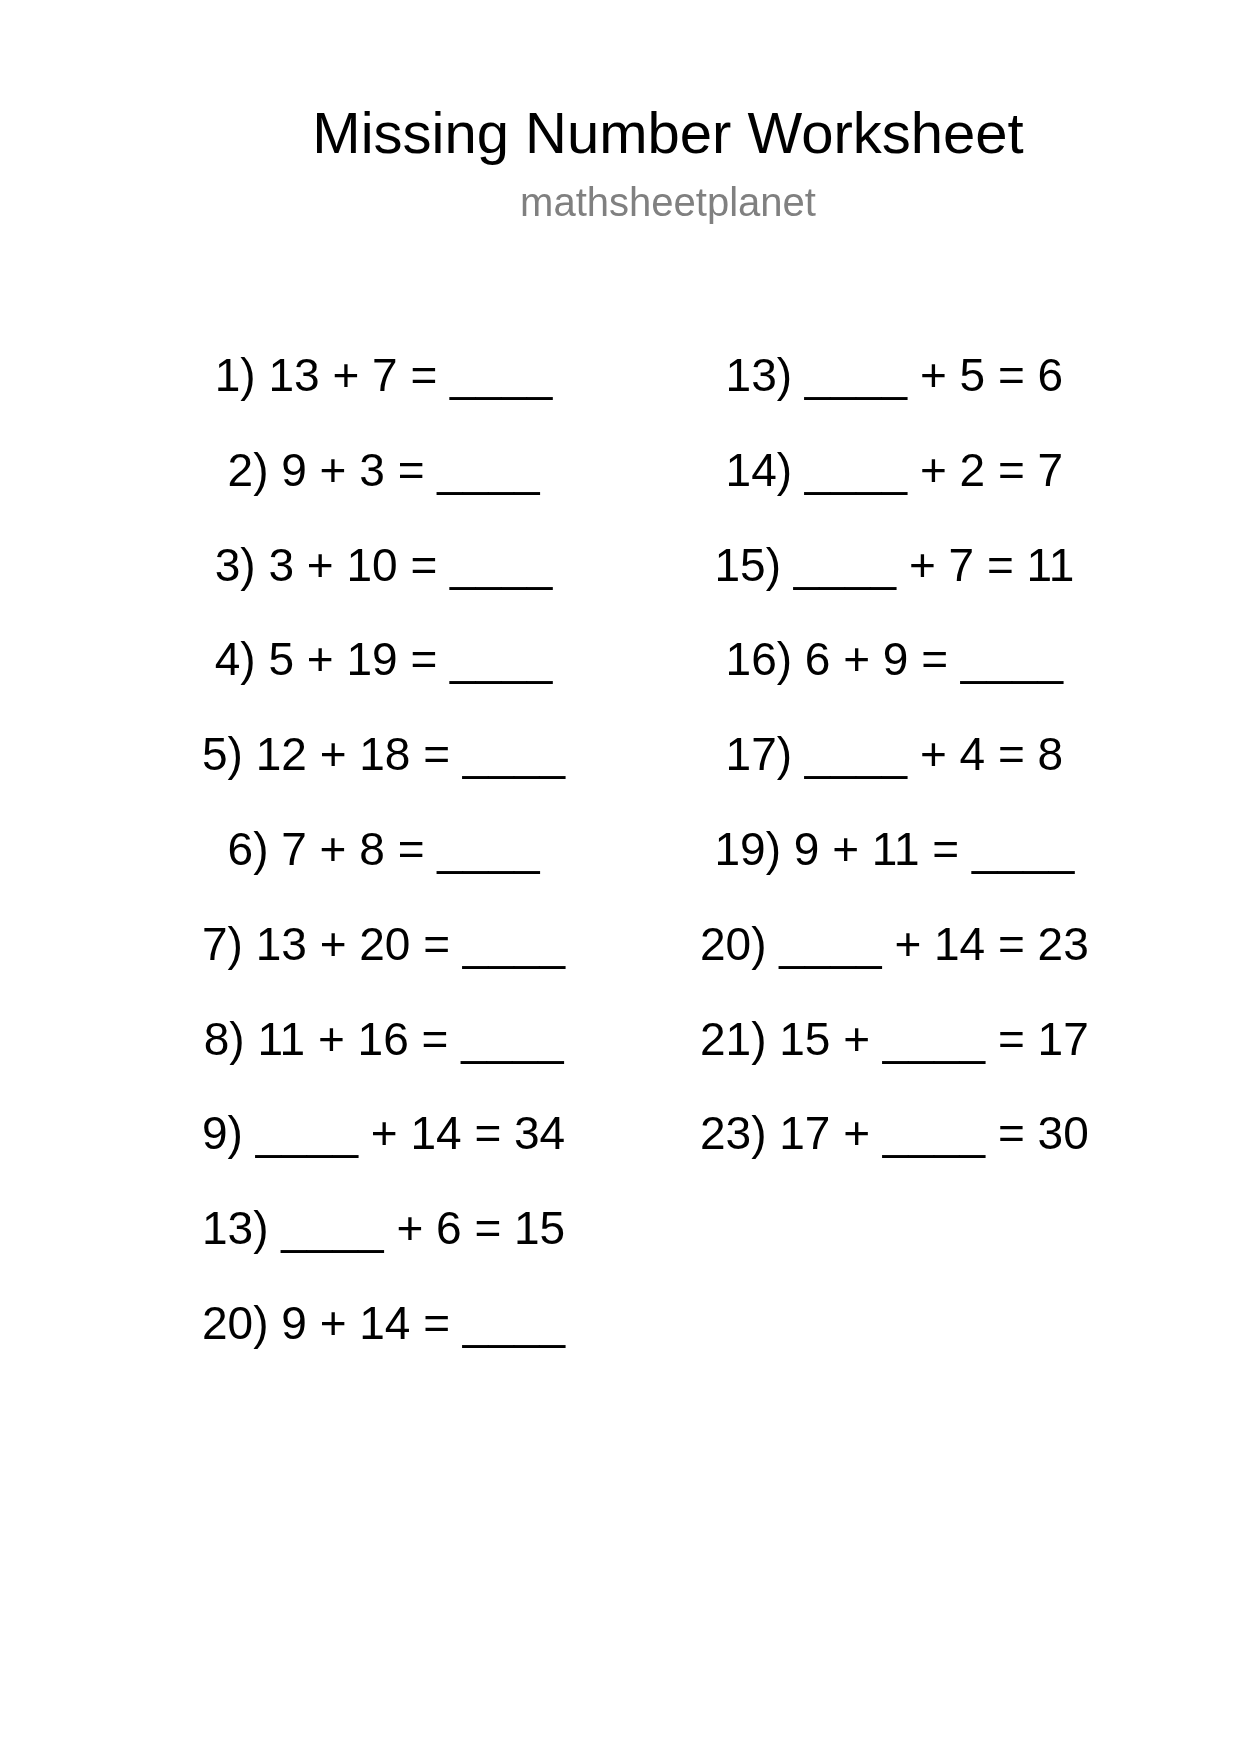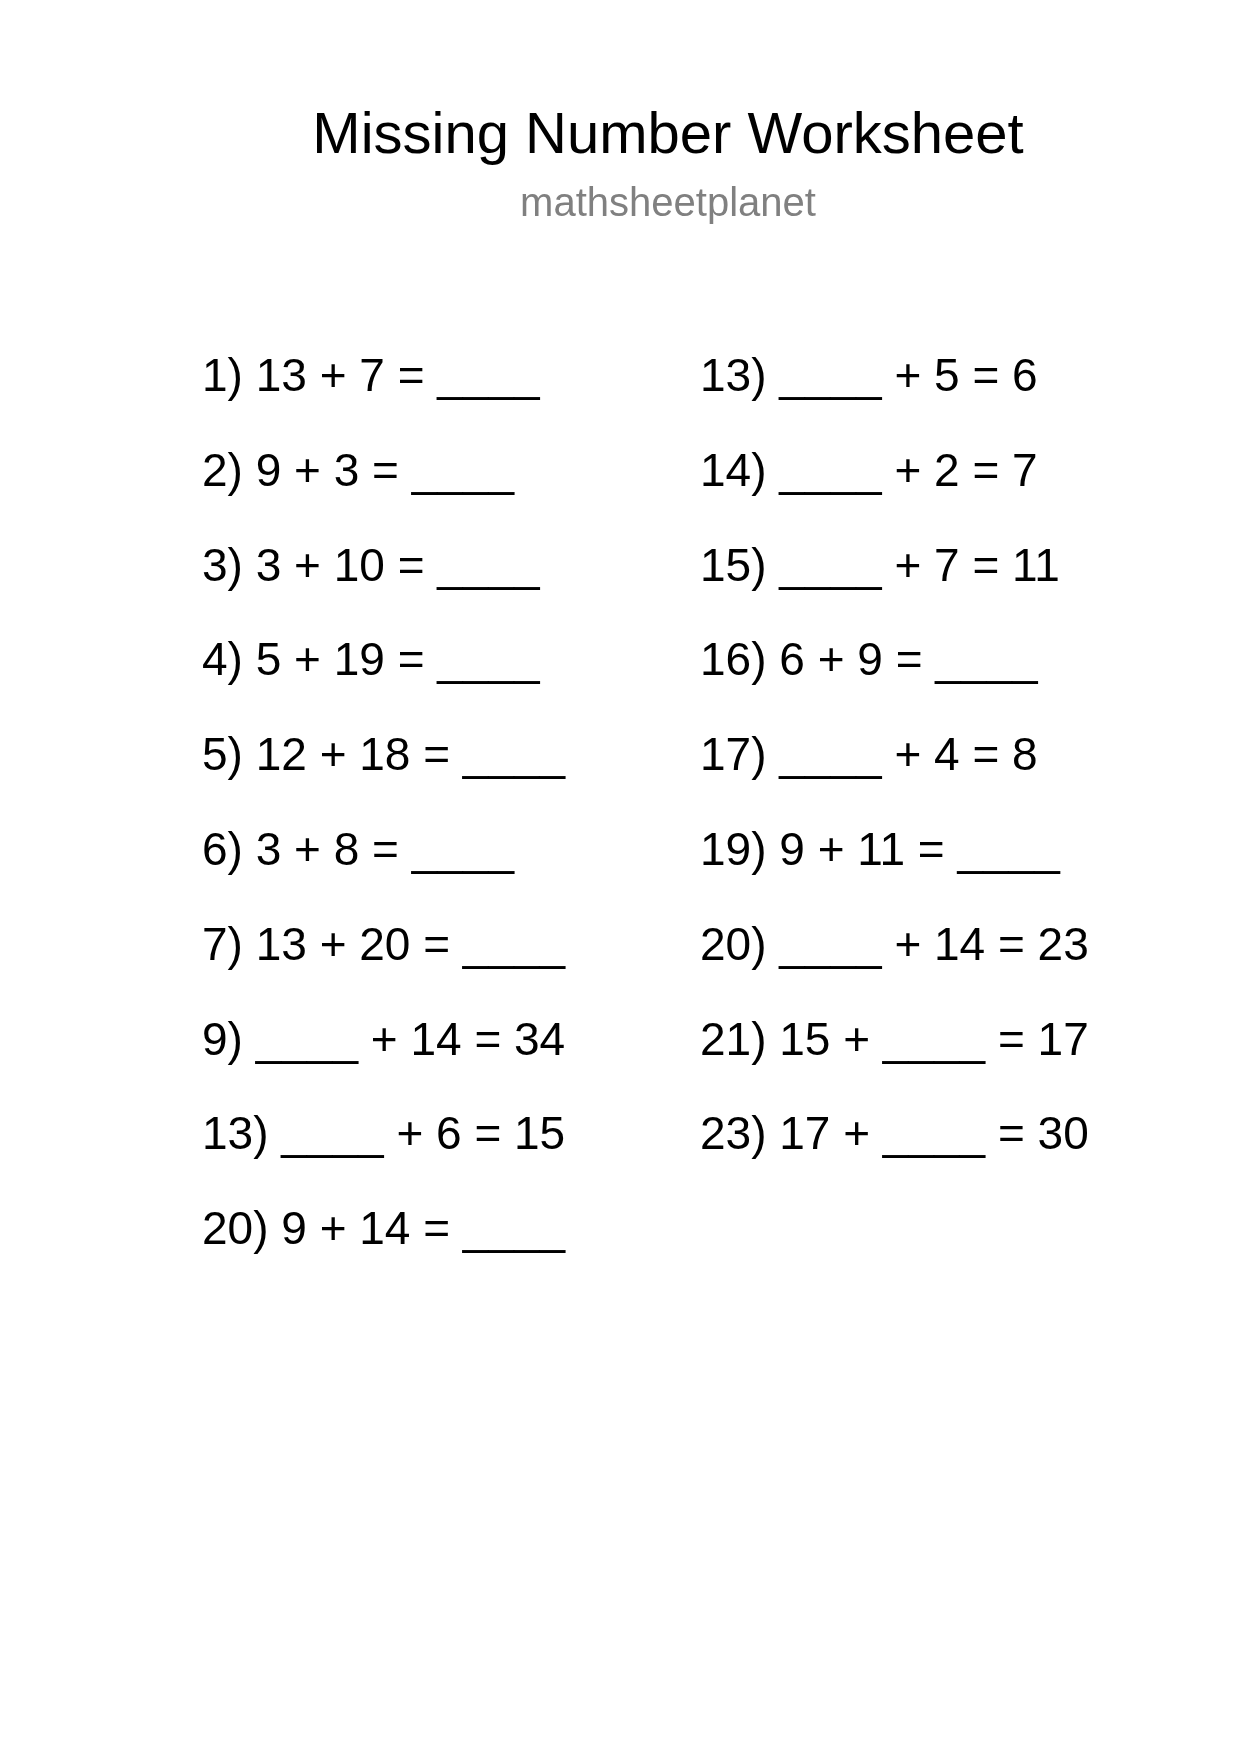--- a/index.html
+++ b/index.html
@@ -43,36 +43,38 @@
     position: absolute;
     top: 348px;
   }
   .col-left { left: 202px; }
   .col-right { left: 700px; }
   .problem {
     height: 94.8px;
     font-size: 46px;
     line-height: 54px;
     white-space: pre;
+    text-align: center;
   }
 </style>
 </head>
 <body>
 
 <h1 class="title">Missing Number Worksheet</h1>
 <div class="subtitle">mathsheetplanet</div>
 
 <div class="col col-left">
   <div class="problem">1) 13 + 7 = ____</div>
   <div class="problem">2) 9 + 3 = ____</div>
   <div class="problem">3) 3 + 10 = ____</div>
   <div class="problem">4) 5 + 19 = ____</div>
   <div class="problem">5) 12 + 18 = ____</div>
-  <div class="problem">6) 3 + 8 = ____</div>
+  <div class="problem">6) 7 + 8 = ____</div>
   <div class="problem">7) 13 + 20 = ____</div>
+  <div class="problem">8) 11 + 16 = ____</div>
   <div class="problem">9) ____ + 14 = 34</div>
   <div class="problem">13) ____ + 6 = 15</div>
   <div class="problem">20) 9 + 14 = ____</div>
 </div>
 
 <div class="col col-right">
   <div class="problem">13) ____ + 5 = 6</div>
   <div class="problem">14) ____ + 2 = 7</div>
   <div class="problem">15) ____ + 7 = 11</div>
   <div class="problem">16) 6 + 9 = ____</div>

